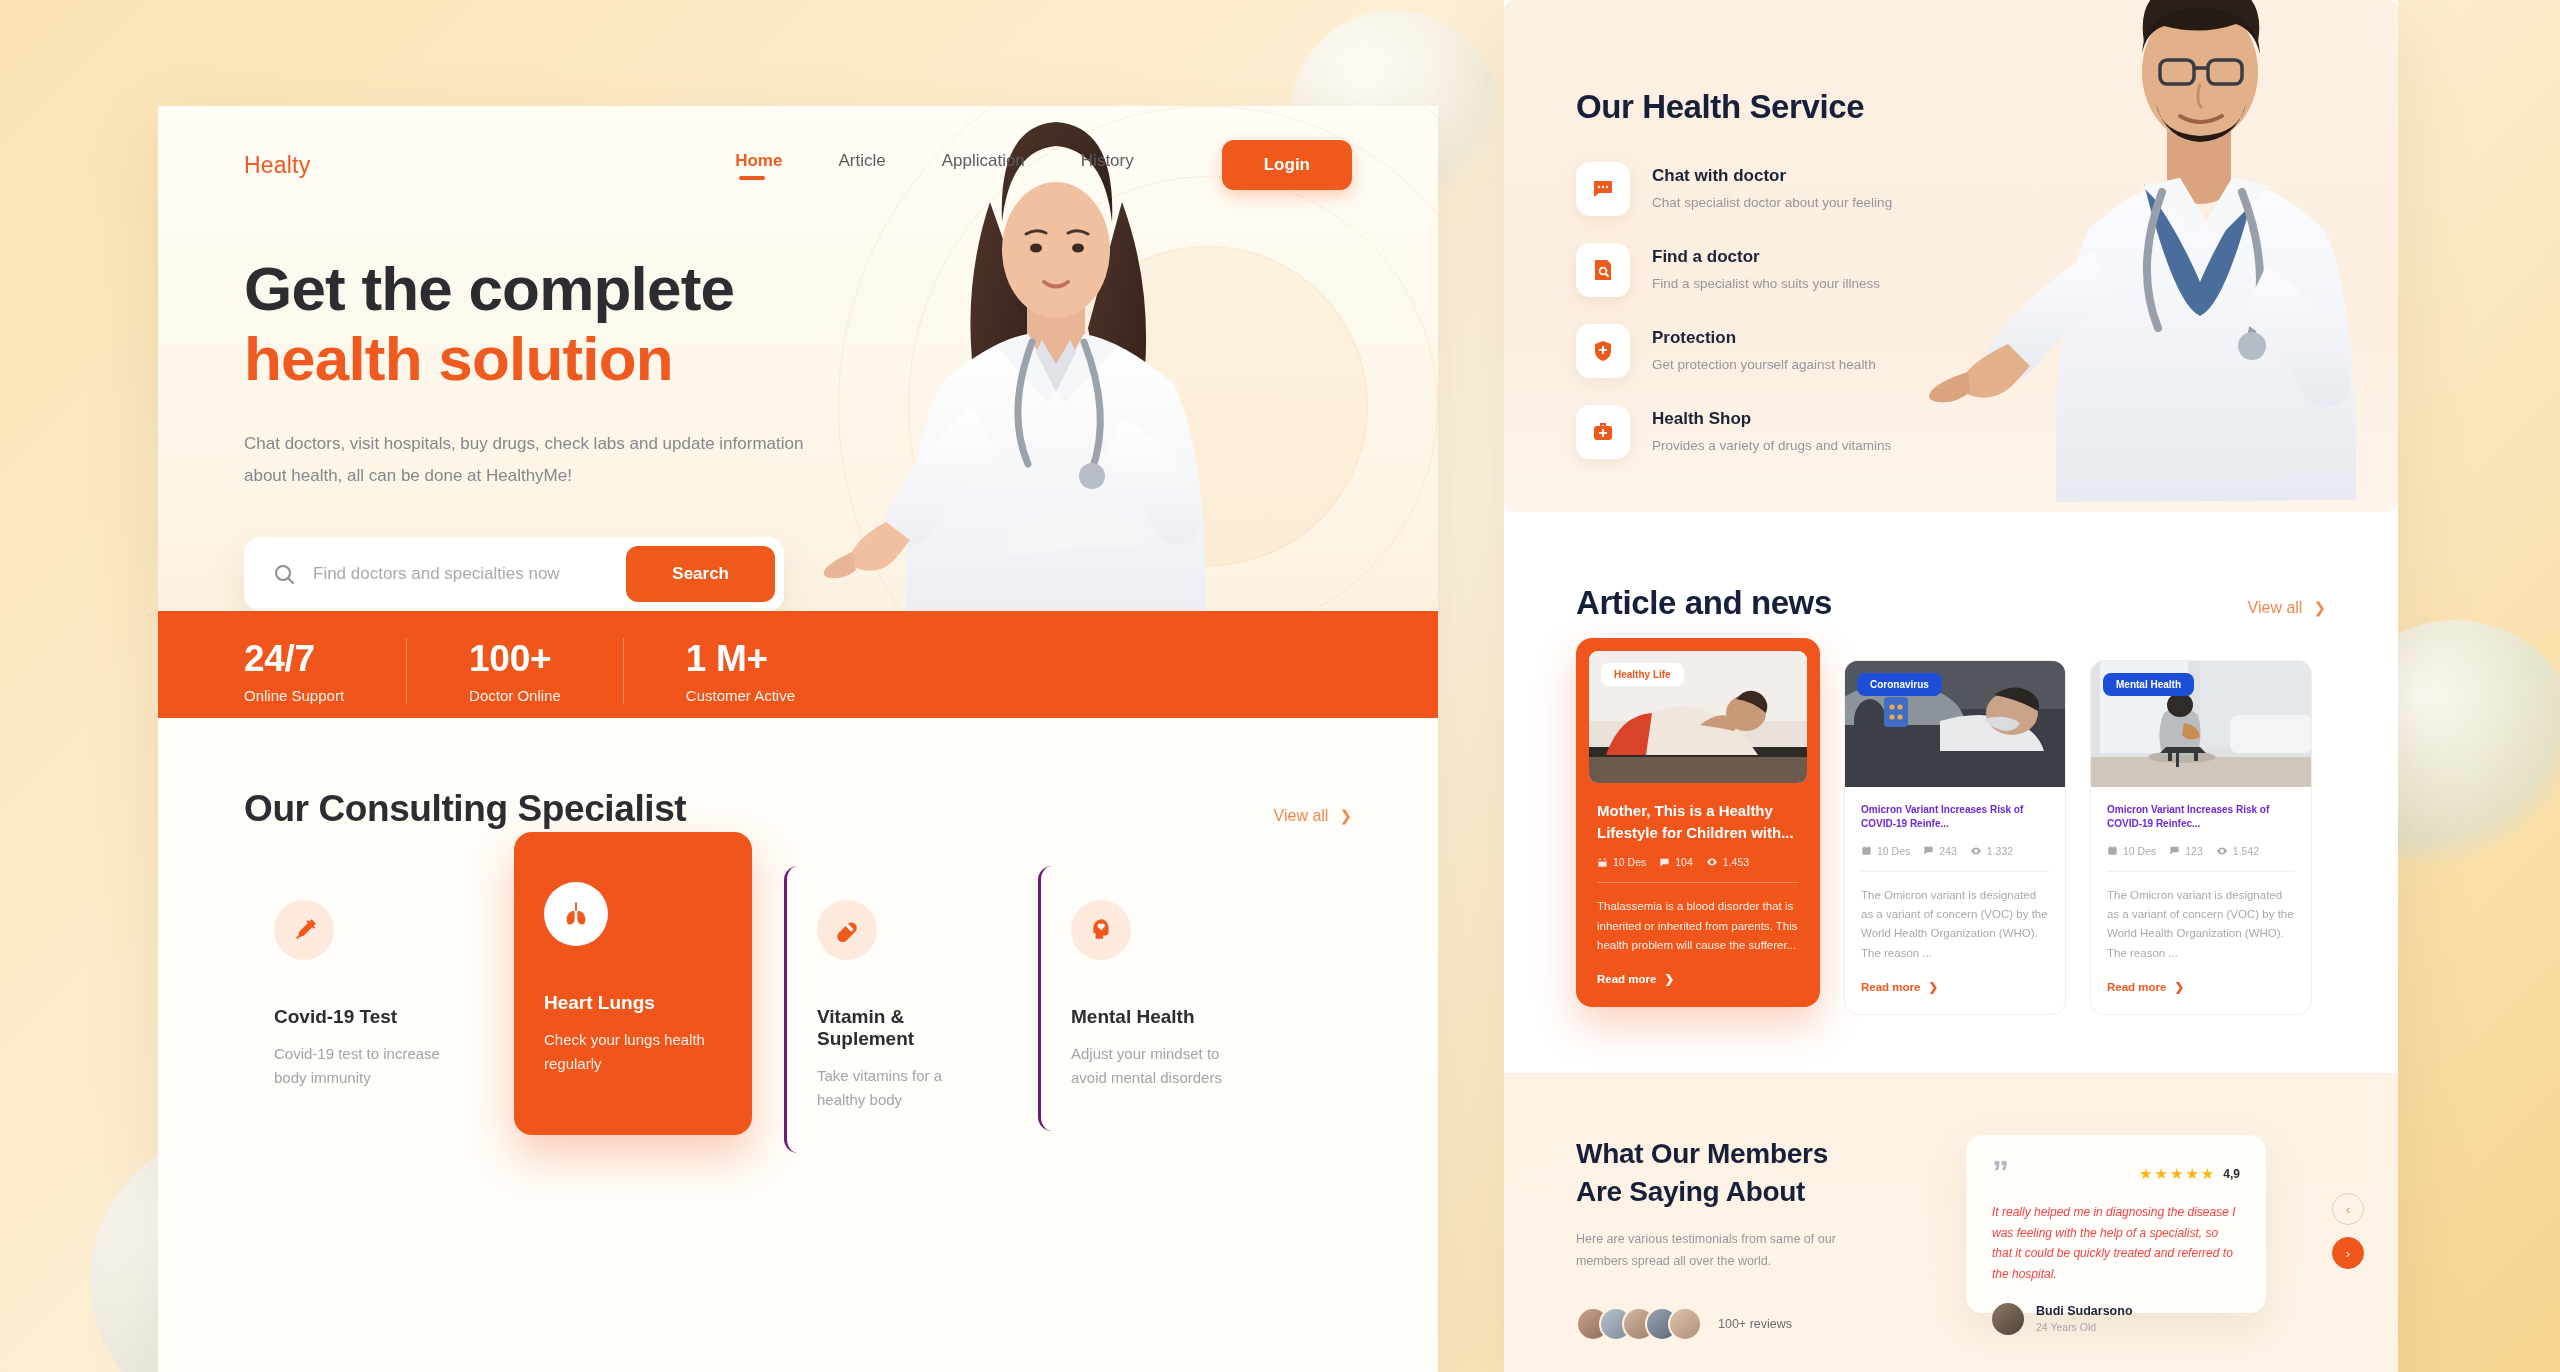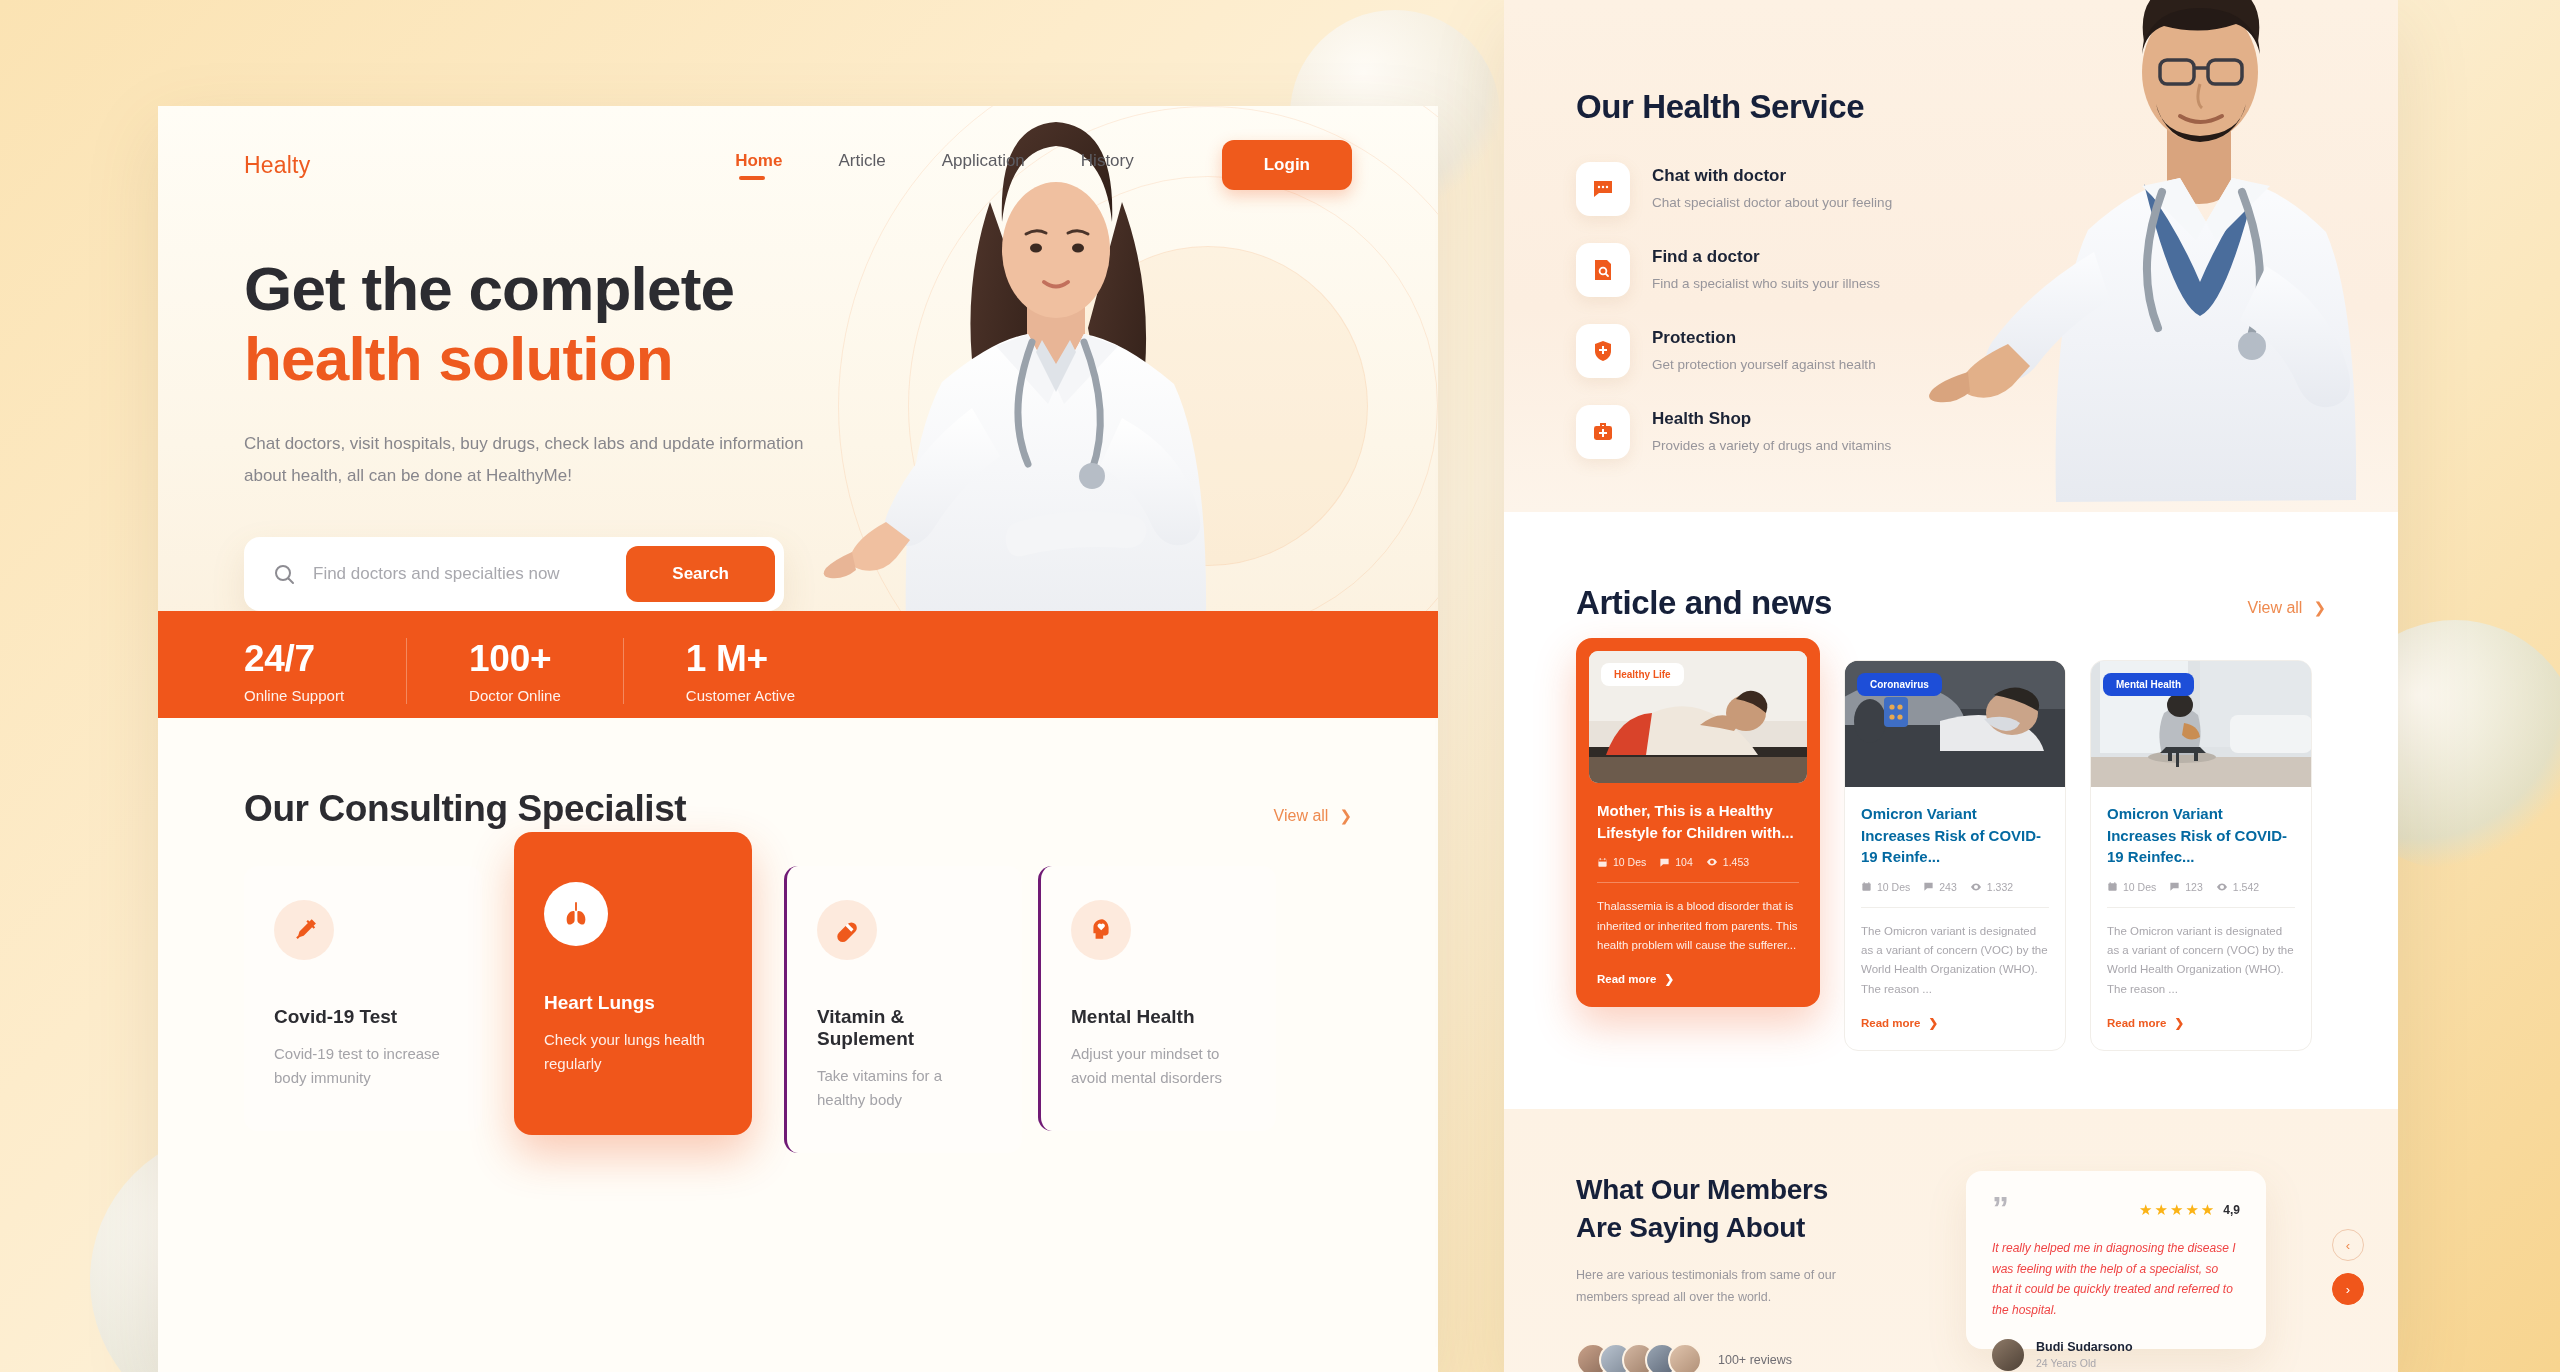--- a/index.html
+++ b/index.html
@@ -85,21 +85,21 @@
   .spec-card.featured .spec-ico { background: #fff; width: 64px; height: 64px; }
   .spec-name { margin-top: 46px; font-size: 19px; font-weight: 700; color: #2c2c31; }
   .spec-desc { margin-top: 14px; font-size: 15px; line-height: 1.62; color: #a4a3a8; }
   .spec-card.featured .spec-name { color: #fff; }
   .spec-card.featured .spec-desc { color: rgba(255,255,255,.9); }
 
   
   .artboard-right { position: absolute; left: 1504px; top: 0; width: 894px; height: 1372px;
     background: #fff; overflow: hidden; box-shadow: 0 26px 70px rgba(120,90,40,.13); }
   .rt-service { position: relative; height: 512px;
-    background: linear-gradient(180deg,#fdf1e3 0%, #fceee0 60%, #fdf4ea 100%); overflow: hidden; }
+    background: linear-gradient(180deg,#fdf1e3 0%, #fceee0 60%, #fdf4ea 100%); overflow: hidden; border-radius: 10px; }
   .rt-service-inner { padding: 88px 0 0 72px; width: 520px; position: relative; z-index: 4; }
   .rt-h2 { font-size: 33px; font-weight: 700; color: #16203a; letter-spacing: -.4px; }
   .svc-list { margin-top: 36px; }
   .svc-row { display: flex; align-items: flex-start; gap: 22px; margin-bottom: 27px; }
   .svc-ico { width: 54px; height: 54px; border-radius: 14px; background: #fff; flex: none;
     display: flex; align-items: center; justify-content: center; box-shadow: 0 5px 15px rgba(180,130,80,.12); }
   .svc-name { font-size: 17px; font-weight: 700; color: #1b2336; padding-top: 4px; }
   .svc-desc { margin-top: 9px; font-size: 13.5px; color: #97959b; }
   .doctor-m { position: absolute; right: -34px; top: -20px; width: 520px; height: 560px; z-index: 3; }
 
@@ -109,21 +109,21 @@
     border: 1px solid #f1eee9; }
   .ncard.feat { background: #f0561b; border: none; width: 244px; margin-top: -22px;
     padding: 13px; border-radius: 16px; box-shadow: 0 18px 40px rgba(240,86,27,.28); }
   .nthumb { position: relative; height: 126px; overflow: hidden; }
   .ncard.feat .nthumb { height: 132px; border-radius: 9px; }
   .ntag { position: absolute; left: 12px; top: 12px; background: #1d4ed8; color: #fff;
     font-size: 10px; font-weight: 700; padding: 6px 13px; border-radius: 8px; }
   .ncard.feat .ntag { background: #fff; color: #f0561b; }
   .nbody { padding: 16px 16px 20px 16px; }
   .ncard.feat .nbody { padding: 17px 8px 8px 8px; }
-  .ntitle { font-size: 15px; font-weight: 700; line-height: 1.44; color: #0369a1; }
+  .ntitle { font-size: 10px; font-weight: 700; line-height: 1.44; color: #6d28d9; }
   .ncard.feat .ntitle { color: #fff; font-size: 15px; }
   .nmeta { margin-top: 13px; display: flex; align-items: center; gap: 13px;
     font-size: 10.5px; color: #aaa8ae; }
   .ncard.feat .nmeta { color: rgba(255,255,255,.88); }
   .nmeta span { display: flex; align-items: center; gap: 5px; }
   .ndiv { margin-top: 14px; height: 1px; background: #f0eeea; }
   .ncard.feat .ndiv { background: rgba(255,255,255,.3); }
   .nexc { margin-top: 14px; font-size: 11.5px; line-height: 1.68; color: #a9a7ad; }
   .ncard.feat .nexc { color: rgba(255,255,255,.9); }
   .nread { margin-top: 17px; font-size: 11.5px; font-weight: 700; color: #ee5a1f;

